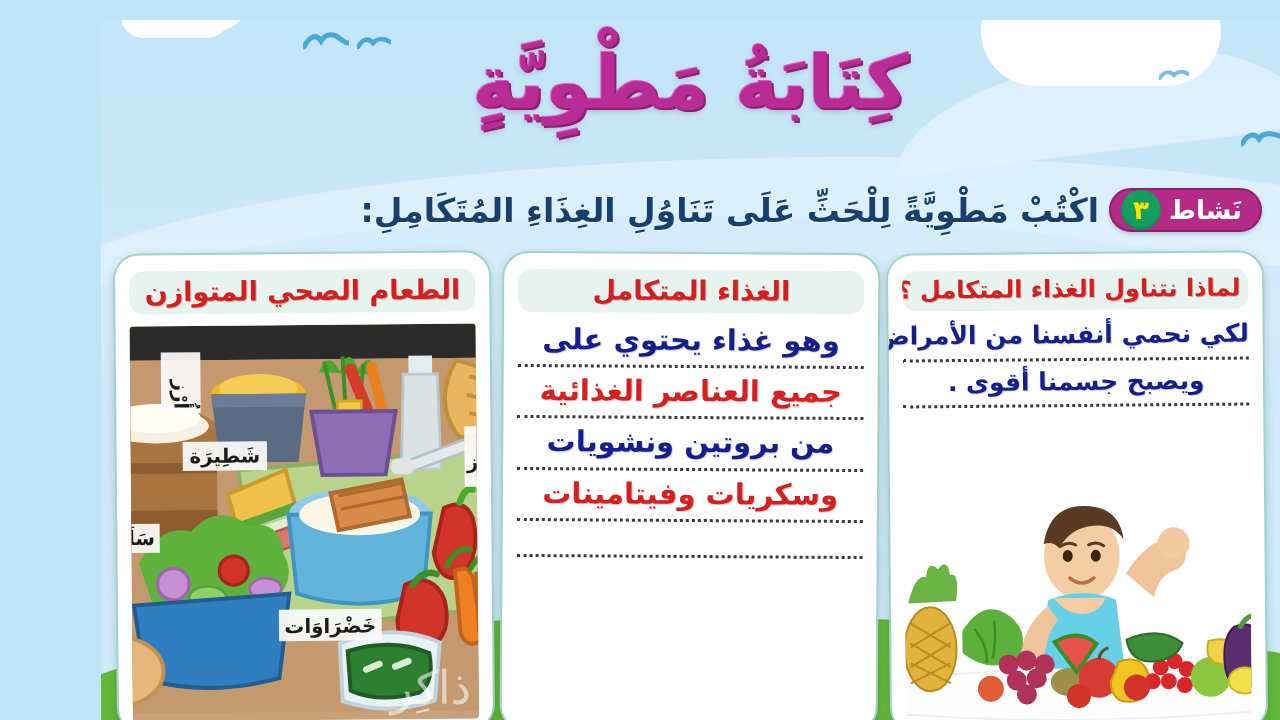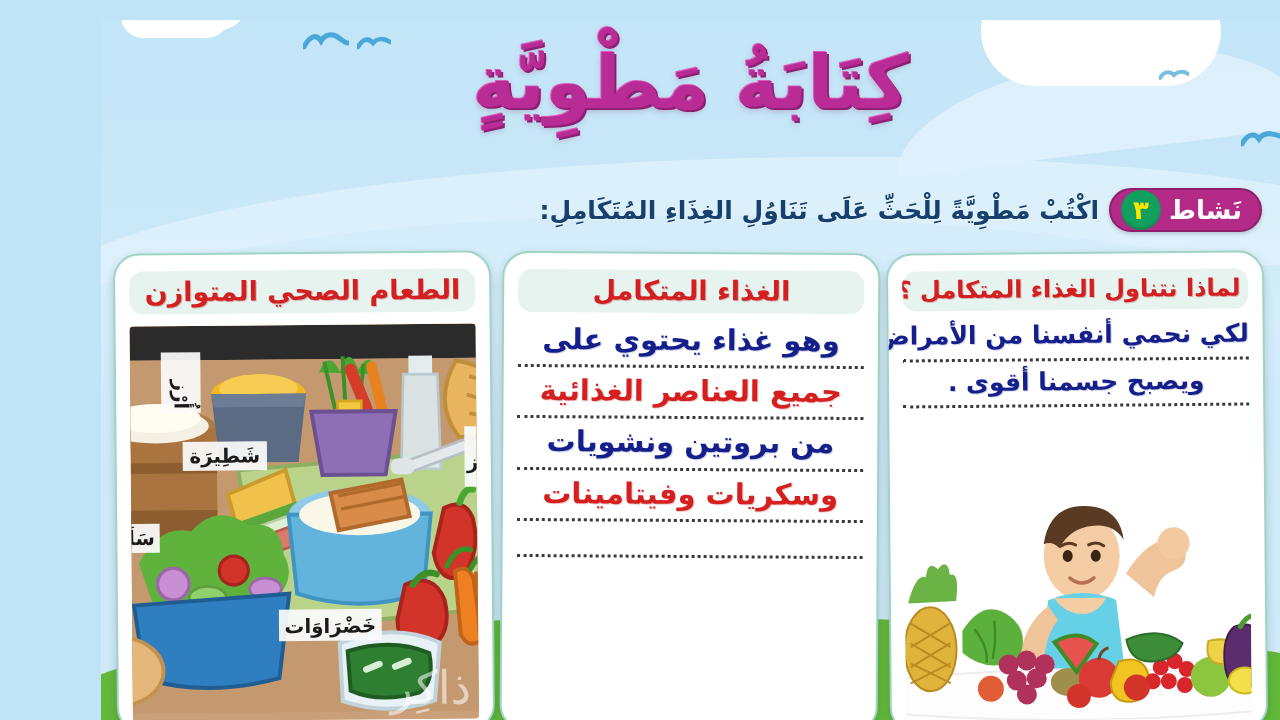--- a/index.html
+++ b/index.html
@@ -132,21 +132,21 @@
     margin-right: 8px;
     background: #13a05e;
     border-radius: 50%;
     display: flex; align-items: center; justify-content: center;
     color: #ffe600;
     font-size: 26px;
     font-weight: 700;
     box-shadow: inset 0 -2px 3px rgba(0,0,0,.18);
   }
   .activity-text {
-    font-size: 25px;
+    font-size: 33px;
     font-weight: 700;
     color: #17406e;
     white-space: nowrap;
     text-shadow: 0 1px 0 rgba(255,255,255,.6);
   }
 
   
   .brochure {
     position: absolute;
     left: 14px; right: 14px;

